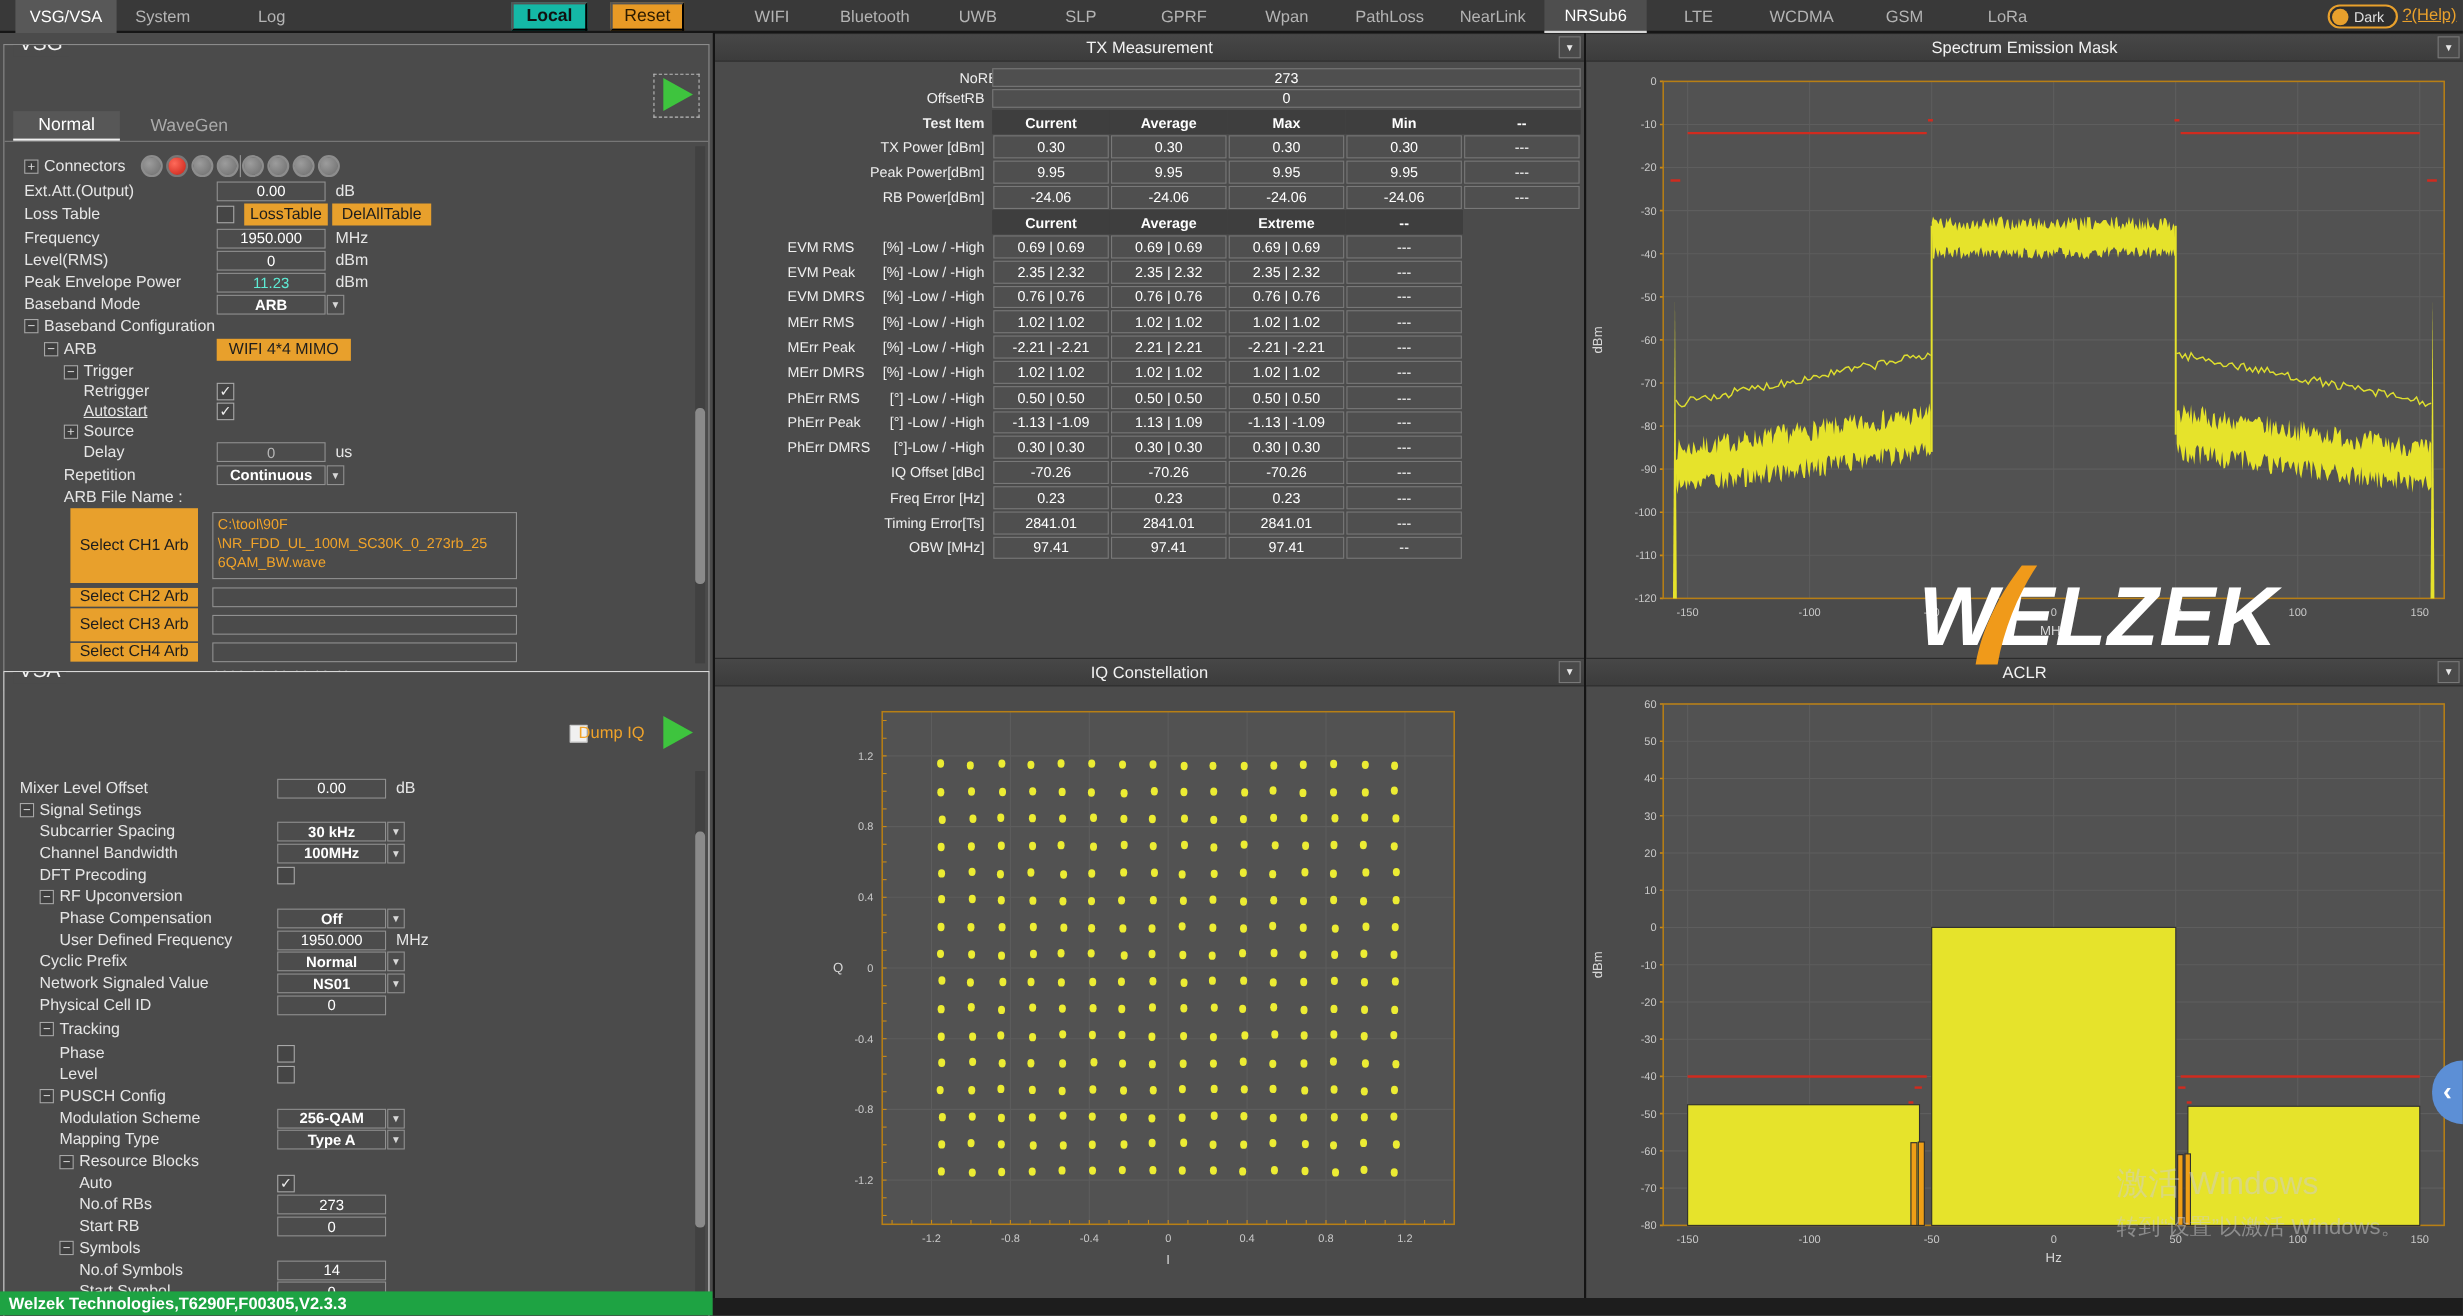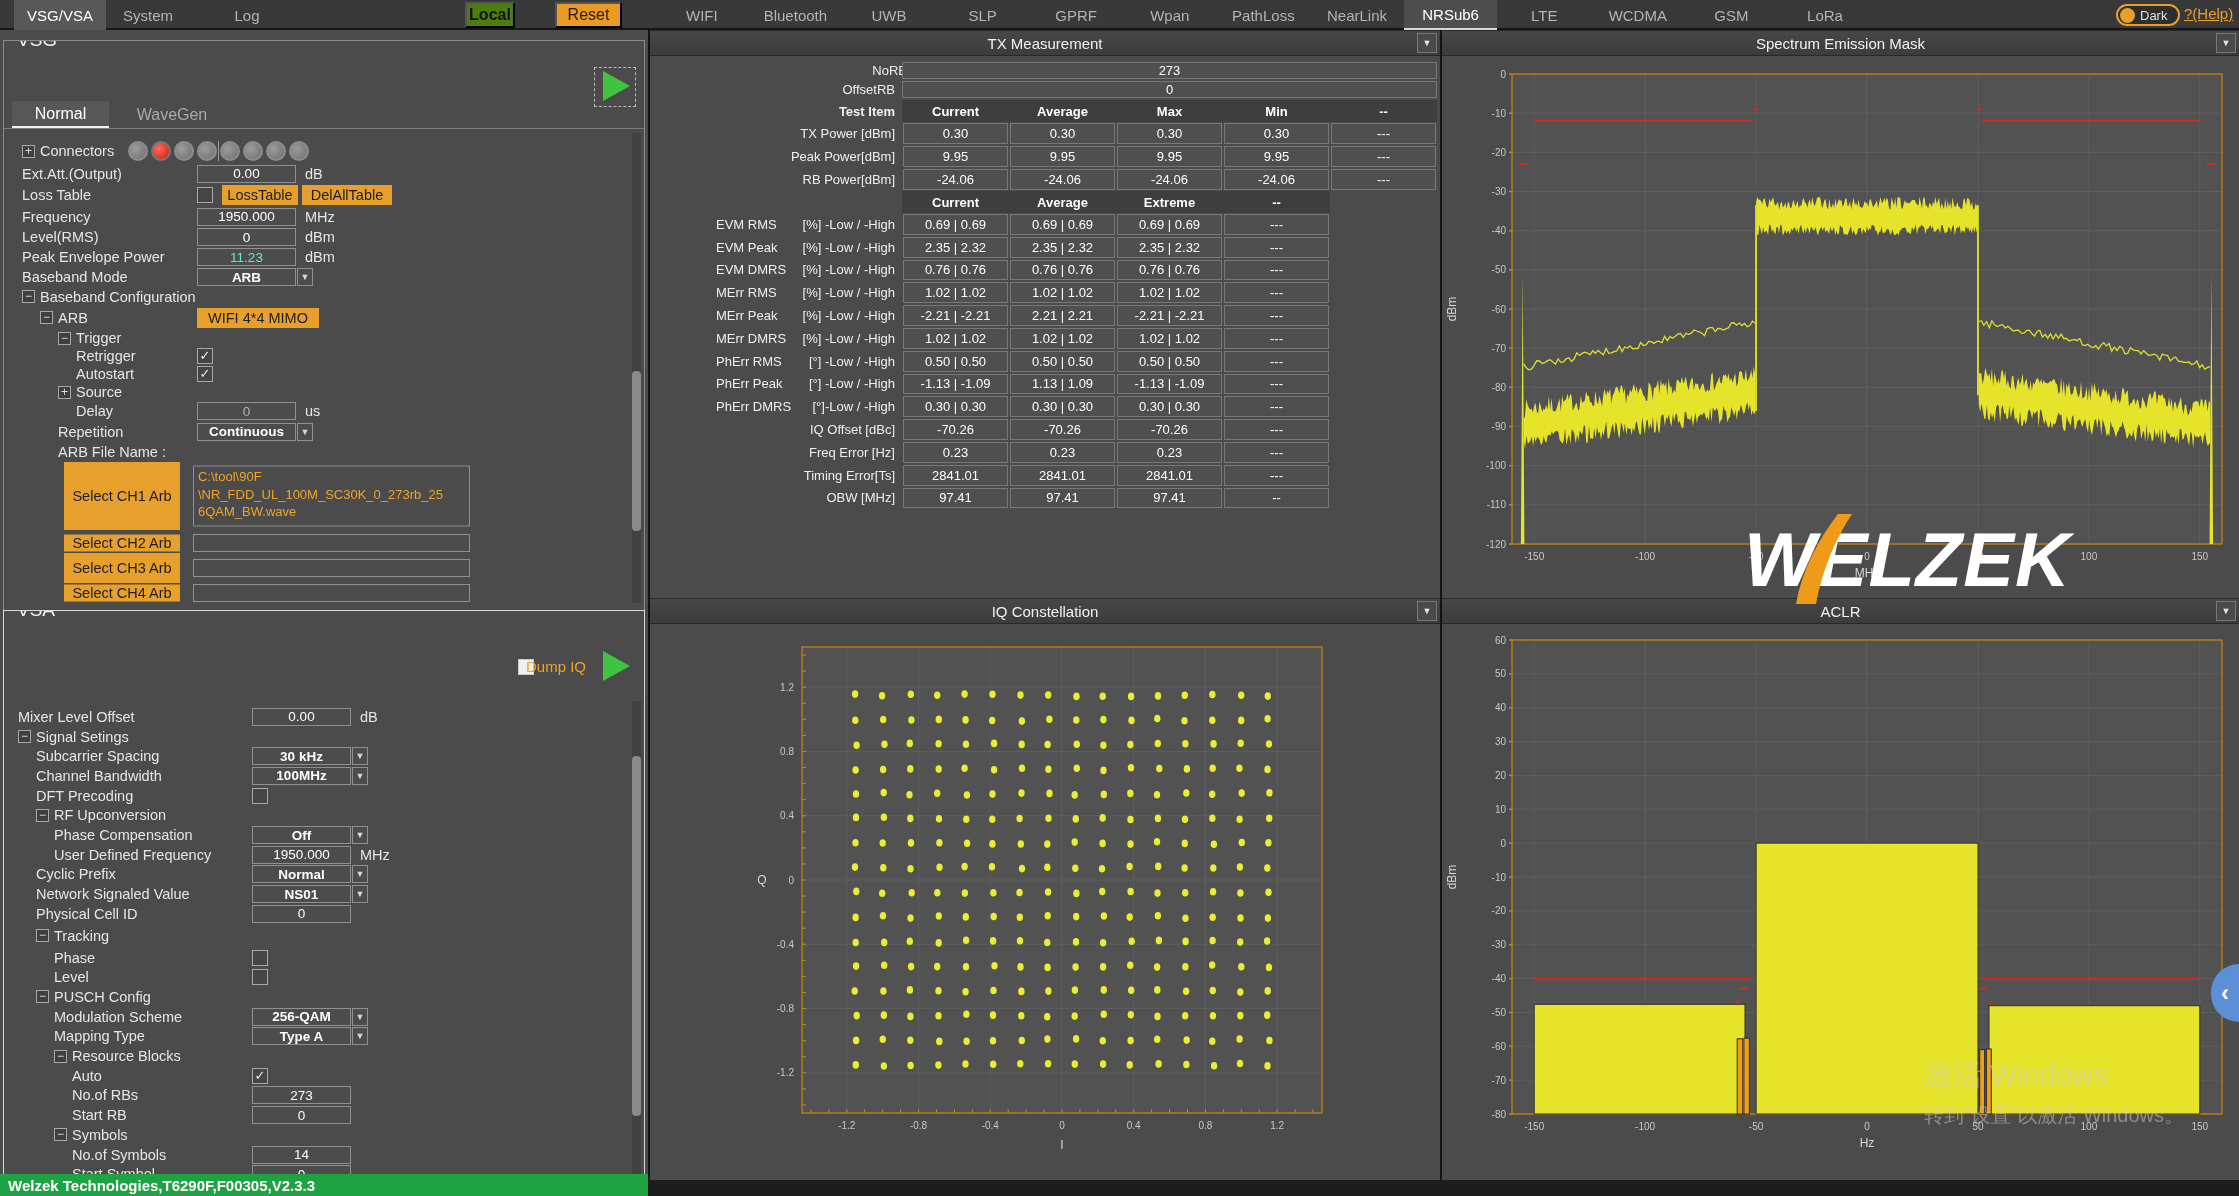--- a/index.html
+++ b/index.html
@@ -3,21 +3,21 @@
 <meta charset="utf-8">
 <style>
 *{box-sizing:border-box;font-family:"Liberation Sans",sans-serif;margin:0;padding:0}
 html,body{width:2239px;height:1196px;overflow:hidden;background:#464646}
 #root{position:relative;width:2239px;height:1196px;background:#464646}
 
 #topbar{position:absolute;left:0;top:0;width:2239px;height:30px;background:#393939;border-bottom:2px solid #161616}
 .tb-item{position:absolute;top:0;height:30px;display:flex;align-items:center;justify-content:center;color:#b4b4b4;font-size:15px;cursor:pointer}
 .tb-item.active{background:#585858;color:#fff}
 .tb-item.rt.active{background:#4e4e4e;color:#fff;border-bottom:2px solid #d8d8d8}
-#local-btn{position:absolute;left:465px;top:2px;width:50px;height:26px;background:#4d7c0f;color:#111;font-weight:bold;font-size:16px;display:flex;align-items:center;justify-content:center}
+#local-btn{position:absolute;left:465px;top:2px;width:69px;height:26px;background:#14b8a6;color:#111;font-weight:bold;font-size:16px;display:flex;align-items:center;justify-content:center}
 #reset-btn{position:absolute;left:555px;top:2px;width:67px;height:26px;background:#e89a25;color:#2a1a00;font-size:16px;display:flex;align-items:center;justify-content:center}
 #dark-toggle{position:absolute;left:2116px;top:4px;width:64px;height:22px;border:2px solid #e8a02c;border-radius:12px;background:#2e2e2e;display:flex;align-items:center}
 #dark-knob{width:15px;height:15px;border-radius:50%;background:#e8a02c;margin-left:2px}
 #dark-label{color:#e0e0e0;font-size:13px;margin-left:5px}
 #help-link{position:absolute;left:2184px;top:5px;color:#e8a02c;font-size:15px;text-decoration:underline}
 
 #left-col{position:absolute;left:0;top:30px;width:648px;height:1144px;background:#4b4b4b}
 #mid-col{position:absolute;left:648px;top:30px;width:792px;height:1150px;background:#4b4b4b;border-left:2px solid #141414}
 #right-col{position:absolute;left:1440px;top:30px;width:799px;height:1150px;background:#4b4b4b;border-left:2px solid #141414}
 #bottom-strip{position:absolute;left:648px;top:1180px;width:1591px;height:16px;background:#1d1d1d}
@@ -199,21 +199,21 @@
               <span>Trigger</span>
             </div>
           </div>
           <div class="frow" style="top: 306px; height: 18px;">
             <div class="flabel" style="left: 72px;">
               <span>Retrigger</span>
             </div>
             <div class="cbx" style="left: 193px;">✓</div>
           </div>
           <div class="frow" style="top: 324px; height: 18px;">
-            <div class="flabel" style="left: 72px;">
+            <div class="flabel" style="left: 72px; text-decoration: underline;">
               <span>Autostart</span>
             </div>
             <div class="cbx" style="left: 193px;">✓</div>
           </div>
           <div class="frow" style="top: 342px; height: 18px;">
             <div class="flabel" style="left: 54px;">
               <div class="treebox">+</div>
               <span>Source</span>
             </div>
           </div>

